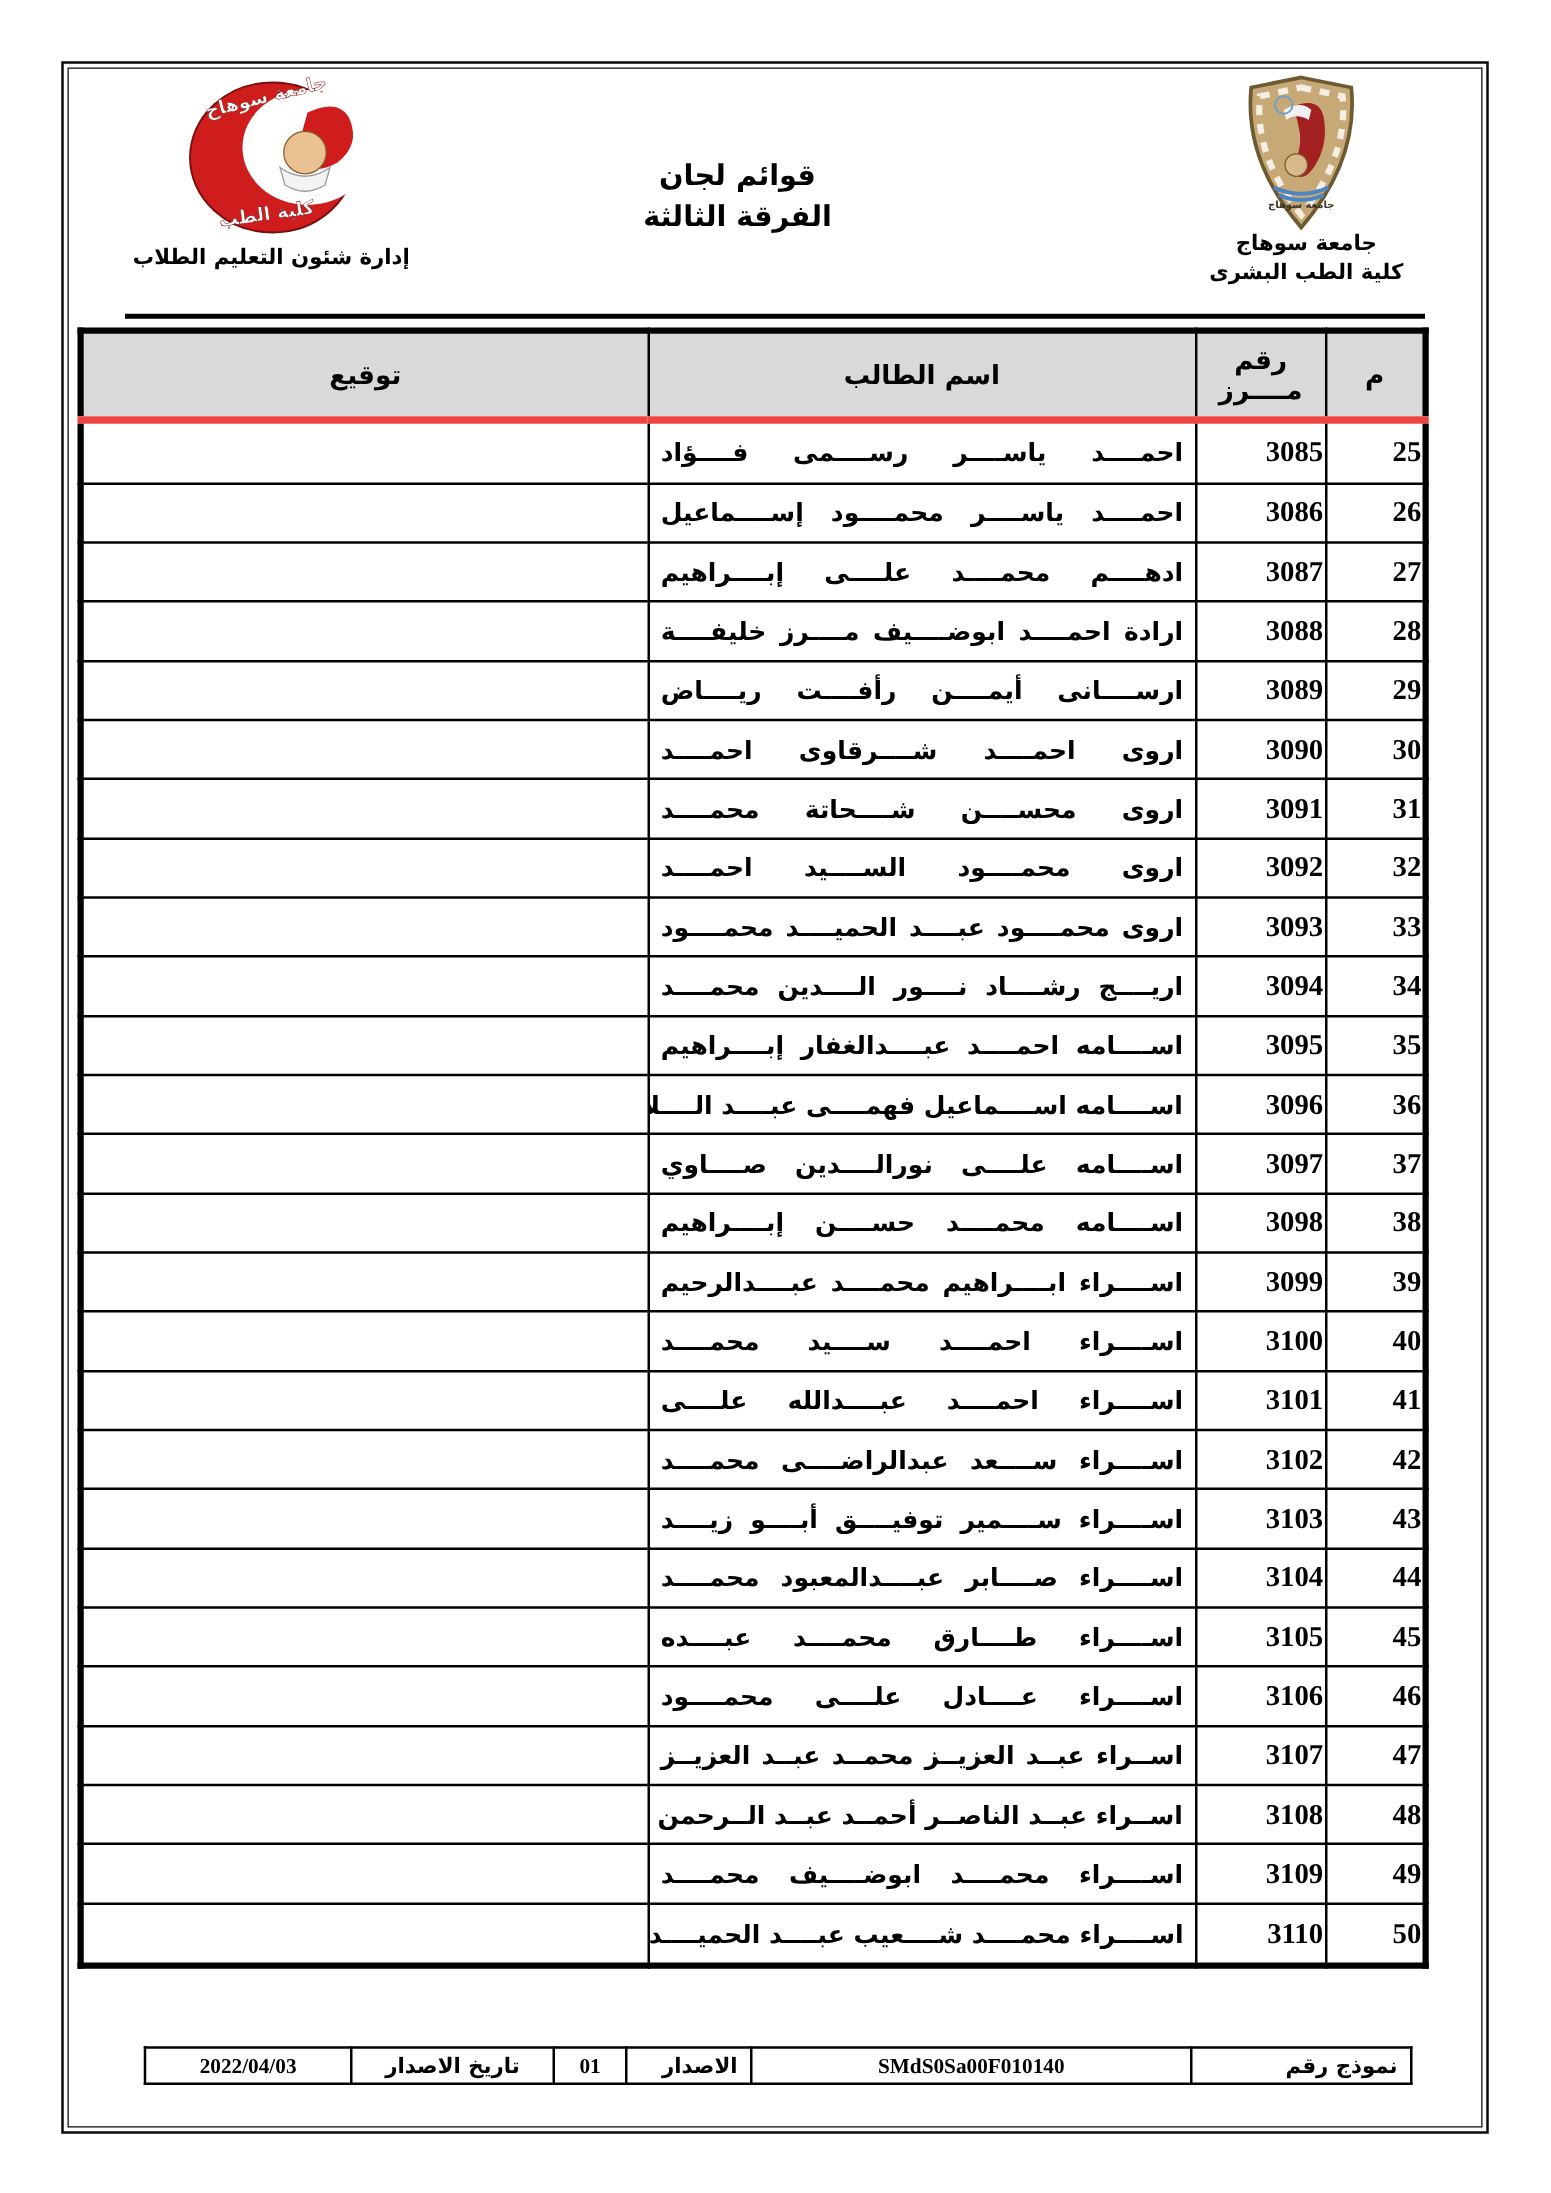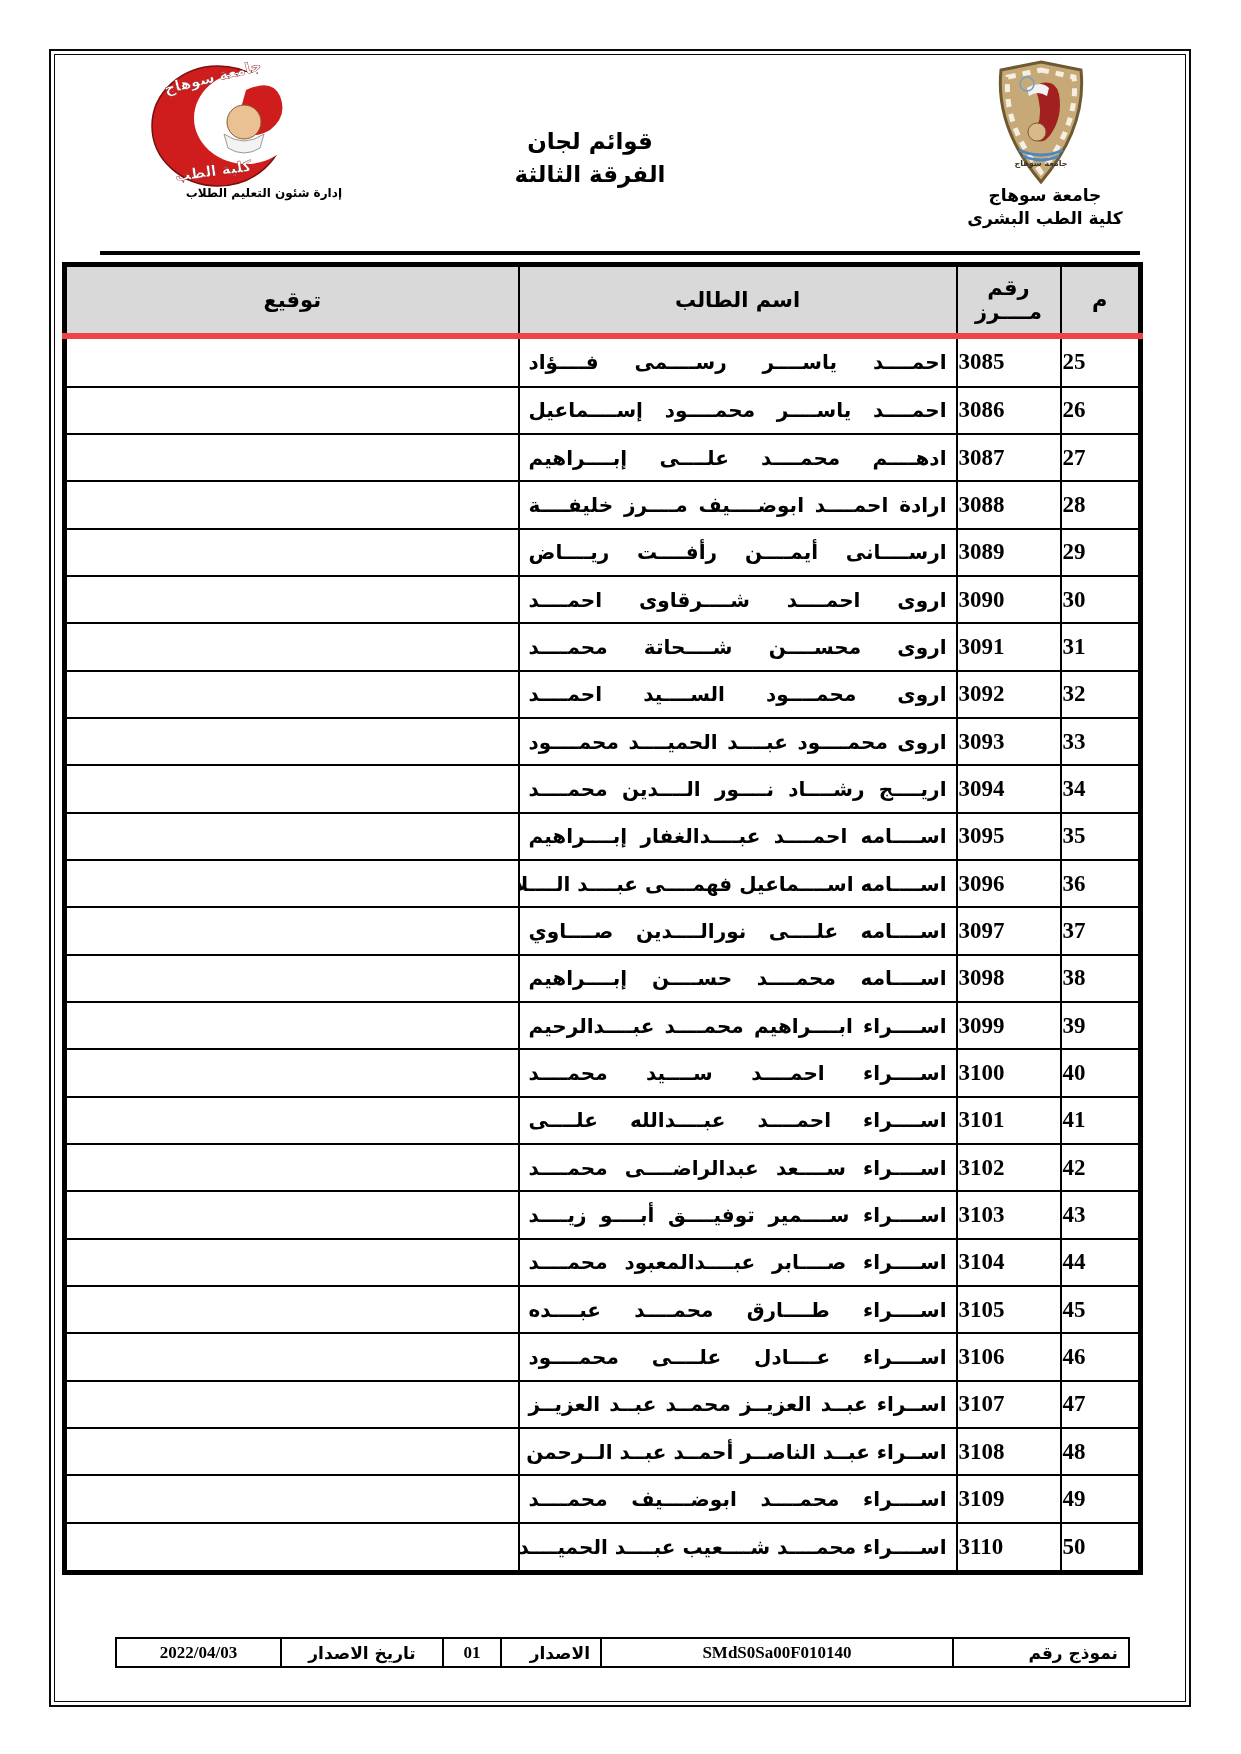--- a/index.html
+++ b/index.html
@@ -6,42 +6,42 @@
   body{
     width:1241px;height:1754px;position:relative;background:#ffffff;
     font-family:"DejaVu Sans",sans-serif;color:#000;
   }
   
   .page-frame{position:absolute;left:49px;top:49px;width:1138px;height:1654px;border:2px solid #0a0a0a;}
   .page-frame-inner{position:absolute;left:3px;top:3px;right:3px;bottom:3px;border:1px solid #0a0a0a;}
 
   
   .left-logo{position:absolute;left:118px;top:60px;width:200px;height:128px;}
-  .left-caption{position:absolute;left:92px;top:186px;width:250px;text-align:right;
-    font-weight:bold;font-size:12px;direction:rtl;}
+  .left-caption{position:absolute;left:92px;top:196px;width:250px;text-align:center;
+    font-weight:bold;font-size:17px;direction:rtl;}
   .title-block{position:absolute;left:395px;top:84px;width:390px;text-align:center;direction:rtl;margin-top:44px;}
   .title-l1{font-size:23px;font-weight:bold;}
   .title-l2{font-size:23px;font-weight:bold;margin-top:7px;}
   .title-l3{font-size:27px;font-weight:bold;margin-top:12px;
     font-family:"Liberation Serif","DejaVu Sans",serif;}
   .right-logo{position:absolute;left:975px;top:58px;width:132px;height:128px;}
   .right-caption{position:absolute;left:950px;top:184px;width:190px;text-align:center;
     font-weight:bold;font-size:17px;line-height:1.35;direction:rtl;}
 
   .top-rule{position:absolute;left:100px;top:251px;width:1040px;height:4px;background:#000;}
 
   
   .main-table-wrap{position:absolute;left:62px;top:262px;width:1081px;height:1313px;}
   table.main{width:100%;height:100%;border-collapse:collapse;table-layout:fixed;
     border:5px solid #000;direction:rtl;}
   table.main th,table.main td{border:2px solid #000;overflow:hidden;}
   table.main thead th{
     background:#d9d9d9;border-bottom:6px solid #ef4444;height:64px;
     font-size:21px;font-weight:bold;line-height:1.15;text-align:center;vertical-align:middle;}
-  td.num{text-align:left;vertical-align:middle;font-weight:bold;font-size:23px;
+  td.num{text-align:right;vertical-align:middle;font-weight:bold;font-size:23px;
     font-family:"Liberation Serif","DejaVu Sans",serif;}
   td.name{font-weight:bold;font-size:20px;padding:0 9px;vertical-align:middle;
     white-space:nowrap;text-align:justify;text-align-last:justify;direction:rtl;}
   td.sig{background:#fff;}
 
   
   .footer-wrap{position:absolute;left:115px;top:1637px;width:1015px;height:31px;}
   table.footer{width:100%;height:100%;border-collapse:collapse;table-layout:fixed;
     border:2px solid #000;direction:rtl;font-weight:bold;}
   table.footer td{border:2px solid #000;vertical-align:middle;font-size:17px;}

